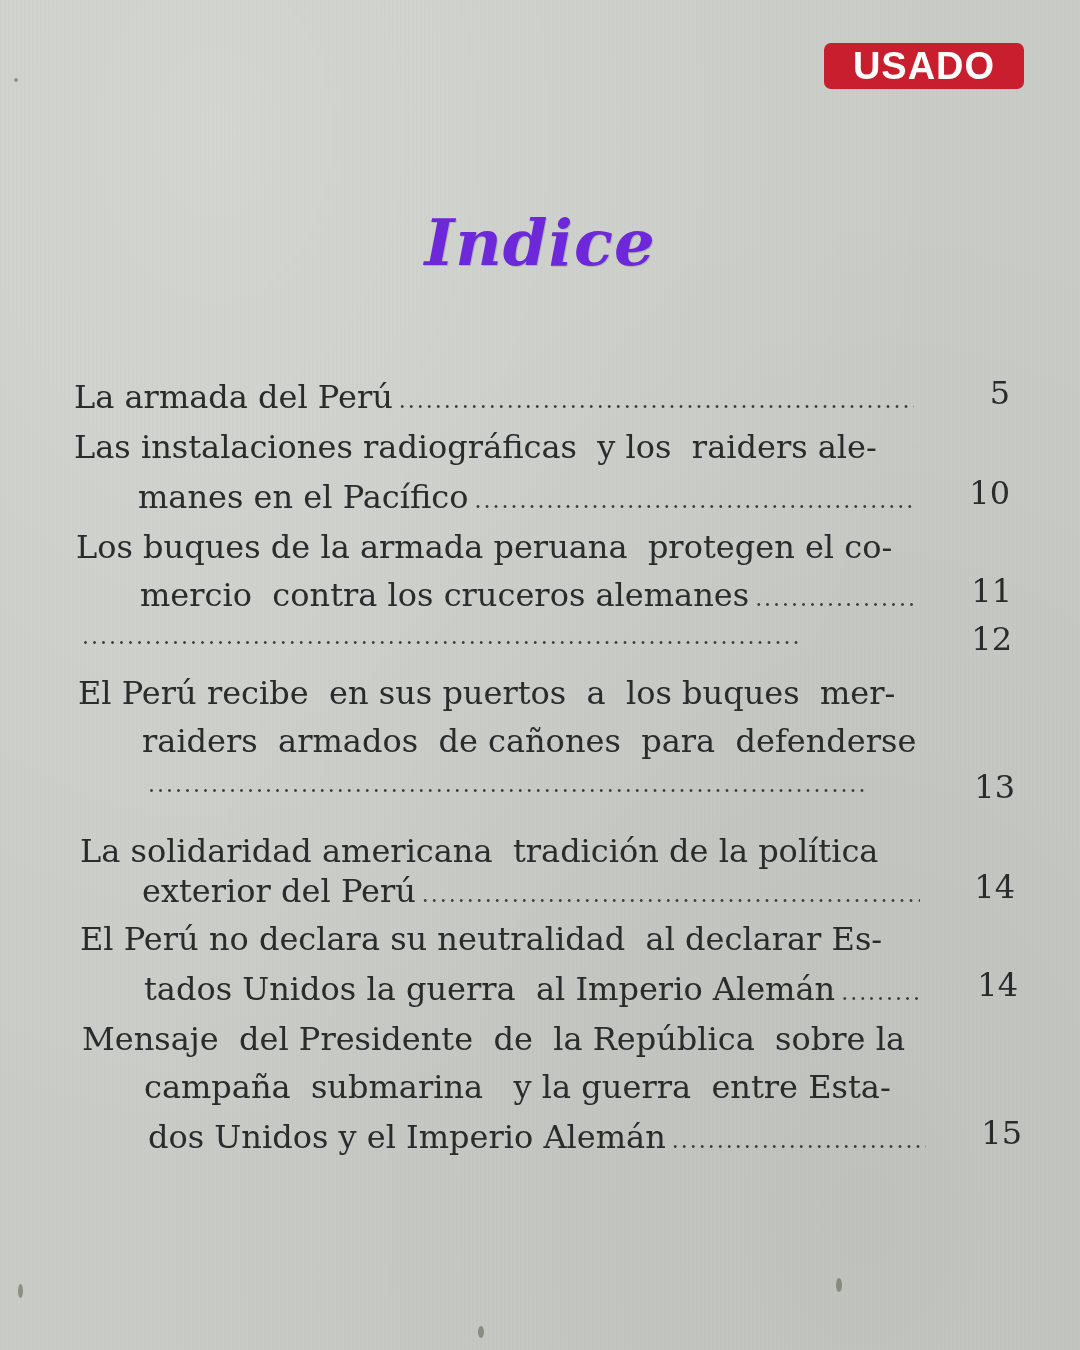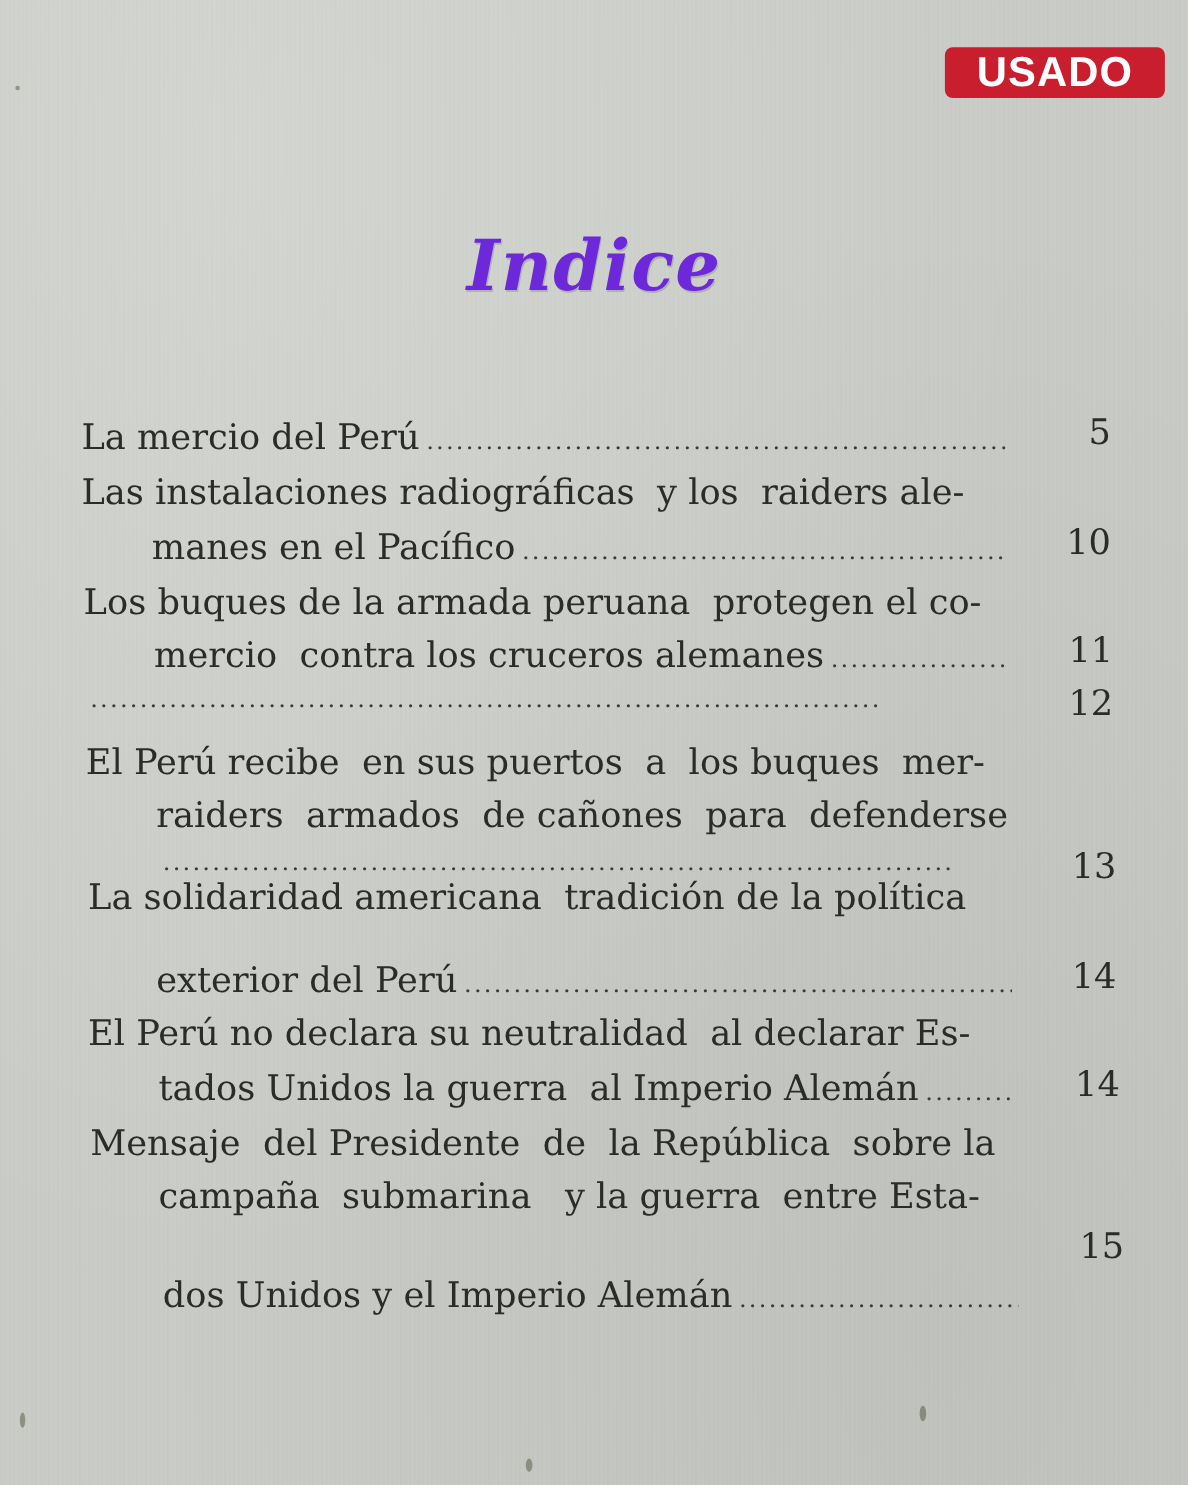--- a/index.html
+++ b/index.html
@@ -12,21 +12,20 @@
         repeating-linear-gradient(90deg, rgba(0,0,0,0.012) 0px, rgba(0,0,0,0.012) 1px, rgba(255,255,255,0.012) 2px, rgba(255,255,255,0.012) 4px);
       font-family: "DejaVu Serif", "Liberation Serif", serif;
       color: #2a2a28;
     }
     .badge {
       position: absolute; left: 824px; top: 43px; width: 200px; height: 46px;
       background: #c81e2d; border-radius: 7px;
       color: #ffffff; font-family: "Liberation Sans", "DejaVu Sans", sans-serif;
       font-weight: bold; font-size: 38px; line-height: 46px; text-align: center;
       letter-spacing: 1px;
-      margin-left: 35px;
     }
     .title {
       position: absolute; left: 0; width: 1080px; top: 205px; text-align: center;
       font-family: "DejaVu Serif", "Liberation Serif", serif;
       font-size: 64px; font-weight: bold; font-style: italic; color: #6d28d9;
       letter-spacing: 1px;
       text-shadow: 1px 1px 0 rgba(0,0,0,0.15);
     }
     .toc { position: absolute; left: 0; top: 0; width: 1080px; }
     .line {
@@ -46,21 +45,21 @@
 </head>
 <body>
 
 <div class="badge">USADO</div>
 
 <div class="title">Indice</div>
 
 <div class="toc">
 
   <div class="line" style="left:74px; top:378px; width:840px;">
-    <span class="text">La mercio del Perú</span>
+    <span class="text">La armada del Perú</span>
     <span class="dots">................................................................................</span>
   </div>
   <div class="page" style="left:950px; top:374px;">5</div>
 
   <div class="line" style="left:74px; top:428px; width:840px;">
     <span class="text">Las instalaciones radiográficas  y los  raiders ale-</span>
   </div>
   <div class="line" style="left:138px; top:478px; width:776px;">
     <span class="text">manes en el Pacífico</span>
     <span class="dots">................................................................................</span>
@@ -85,21 +84,21 @@
     <span class="text">El Perú recibe  en sus puertos  a  los buques  mer-</span>
   </div>
   <div class="line" style="left:142px; top:722px; width:778px;">
     <span class="text">raiders  armados  de cañones  para  defenderse</span>
   </div>
   <div class="line" style="left:142px; top:772px; width:778px;">
     <span class="dots">................................................................................</span>
   </div>
   <div class="page" style="left:955px; top:768px;">13</div>
 
-  <div class="line" style="left:80px; top:796px; width:840px;">
+  <div class="line" style="left:80px; top:822px; width:840px;align-items:flex-end;">
     <span class="text">La solidaridad americana  tradición de la política</span>
   </div>
   <div class="line" style="left:142px; top:872px; width:778px;">
     <span class="text">exterior del Perú</span>
     <span class="dots">................................................................................</span>
   </div>
   <div class="page" style="left:955px; top:868px;">14</div>
 
   <div class="line" style="left:80px; top:920px; width:842px;">
     <span class="text">El Perú no declara su neutralidad  al declarar Es-</span>
@@ -109,21 +108,21 @@
     <span class="dots">................................................................................</span>
   </div>
   <div class="page" style="left:958px; top:966px;">14</div>
 
   <div class="line" style="left:82px; top:1020px; width:842px;">
     <span class="text">Mensaje  del Presidente  de  la República  sobre la</span>
   </div>
   <div class="line" style="left:144px; top:1068px; width:780px;">
     <span class="text">campaña  submarina   y la guerra  entre Esta-</span>
   </div>
-  <div class="line" style="left:148px; top:1118px; width:778px;margin-top:40px;">
+  <div class="line" style="left:148px; top:1118px; width:778px;">
     <span class="text">dos Unidos y el Imperio Alemán</span>
     <span class="dots">................................................................................</span>
   </div>
   <div class="page" style="left:962px; top:1114px;">15</div>
 </div>
 
 <div class="spot" style="left:18px; top:1284px; width:5px; height:14px;"></div>
 <div class="spot" style="left:836px; top:1278px; width:6px; height:14px;"></div>
 <div class="spot" style="left:478px; top:1326px; width:6px; height:12px;"></div>
 <div class="spot" style="left:14px; top:78px; width:4px; height:4px;"></div>

